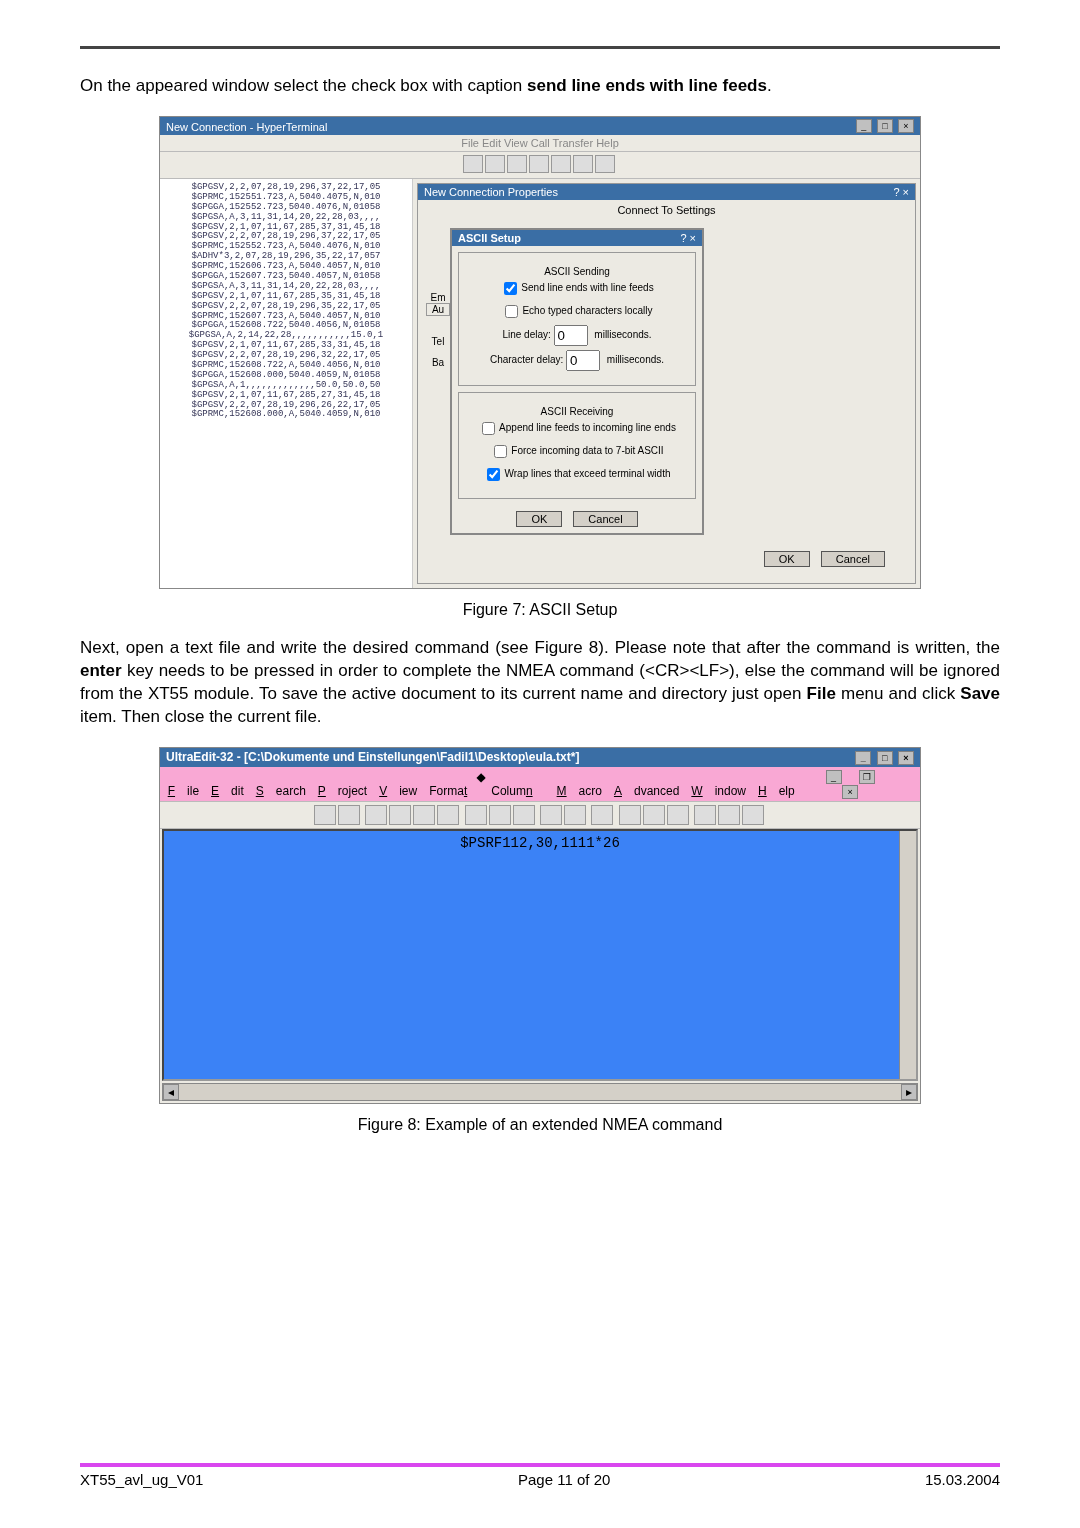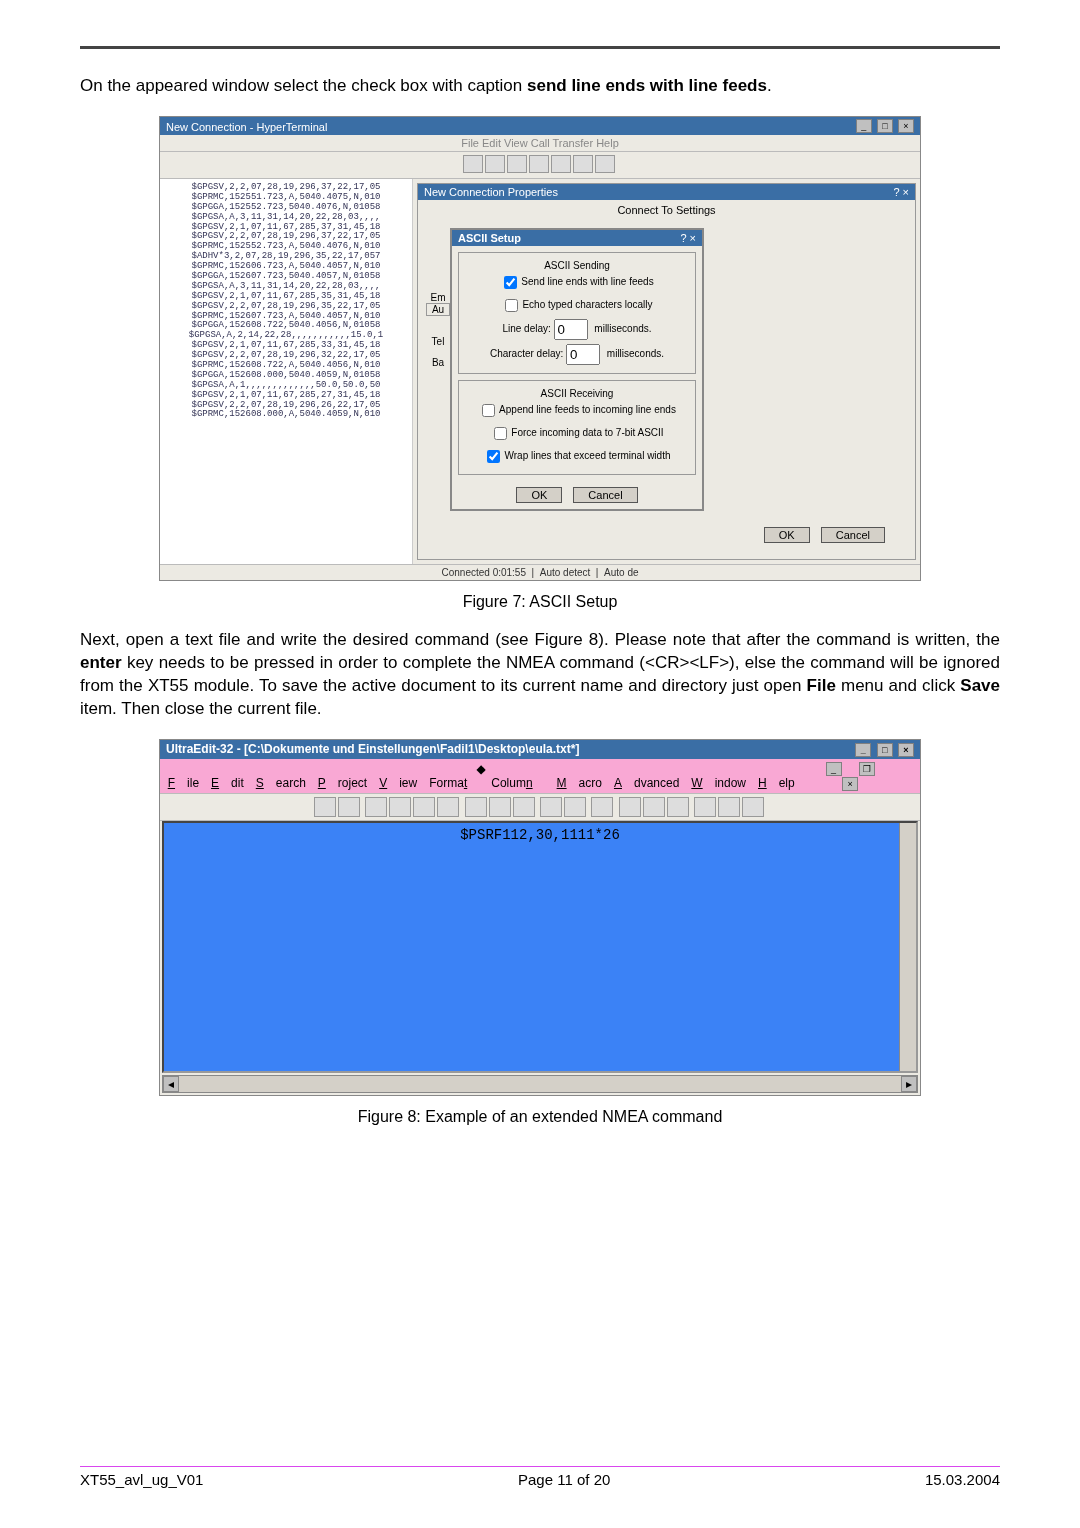--- a/index.html
+++ b/index.html
@@ -22,41 +22,41 @@
 .tool-bar{background:#eceae3;padding:3px 4px;border-bottom:1px solid #bbb}
 .tool-bar span{display:inline-block;width:18px;height:16px;border:1px solid #999;background:#ddd;margin-right:2px}
 .term-body{display:flex;background:#fff}
 .term-text{width:240px;padding:4px 6px;font-family:'Courier New',monospace;font-size:9px;color:#335;line-height:1.1;white-space:pre;border-right:1px solid #ccc}
 .prop-pane{flex:1;position:relative;background:#eceae3;padding:4px}
 .dlg{background:#eceae3;border:1px solid #999;margin:0;position:relative}
 .dlg-title{background:#3a6ea5;color:#fff;padding:2px 6px;display:flex;justify-content:space-between}
 .dlg-tabs{padding:4px 6px 0}
 .dlg-inner{background:#eceae3;padding:6px 8px 10px;position:relative}
 .ascii-dlg{border:2px solid #888;background:#eceae3;margin:6px 10px 10px 0;width:250px}
-.grp{border:1px solid #999;margin:6px;padding:6px}
+.grp{border:1px solid #999;margin:6px;padding:12px}
 .grp-title{font-size:10px;margin-top:-12px;background:#eceae3;display:inline-block;padding:0 3px}
 .chk{font-size:10px;padding:2px 0}
 .chk input{vertical-align:middle;margin-right:4px}
 .ok-row{text-align:center;padding:6px}
 .btn95{display:inline-block;border:1px solid #555;background:#d4d0c8;padding:1px 14px;font-size:11px;margin:0 4px}
 .status{border-top:1px solid #bbb;padding:2px 6px;font-size:10px;color:#333;background:#eceae3}
 
 .shot2{width:760px;margin:6px auto;border:1px solid #888;background:#eceae3;font-family:Tahoma,Arial;font-size:12px}
 .ue-title{background:#3a6ea5;color:#fff;padding:2px 6px;display:flex;justify-content:space-between;font-weight:700}
 .ue-menu{background:#f9a8d4;padding:2px 6px;display:flex;justify-content:space-between;align-items:center}
 .ue-menu span{margin-right:12px}
 .ue-toolbar{background:#eceae3;padding:3px 6px;border-top:1px solid #bbb;border-bottom:1px solid #bbb}
 .ue-toolbar span{display:inline-block;width:20px;height:18px;border:1px solid #999;background:#ddd;margin-right:2px;vertical-align:middle}
 .ue-tab{padding:2px 6px;border-top:1px solid #bbb}
 .ue-tabbtn{display:inline-block;background:#d4d0c8;border:1px solid #888;padding:1px 8px;font-size:11px}
 .ue-editor{background:#3b82f6;border:2px inset #999;margin:0 2px 2px;min-height:240px;font-family:'Courier New',monospace;font-size:14px;padding:4px;position:relative}
 .ue-scroll{position:absolute;right:0;top:0;bottom:0;width:16px;background:#d4d0c8;border-left:1px solid #888}
 .ue-status{background:#eceae3;padding:2px 6px;border-top:1px solid #bbb;font-size:11px;display:flex;justify-content:space-between}
 
-.footer{position:absolute;bottom:40px;left:80px;right:80px;border-top:1px solid #d946ef;padding-top:4px;display:flex;justify-content:space-between;font-size:15px}
+.footer{position:absolute;bottom:40px;left:80px;right:80px;border-top:4px solid #d946ef;padding-top:4px;display:flex;justify-content:space-between;font-size:15px}
 .u{text-decoration:underline}
 </style>
 </head>
 <body>
 
 <div class="page">
 
   <div class="header">
   </div>
   <hr class="sep">
@@ -144,23 +144,20 @@
                </div>
               </div>
               <div class="ok-row" style="text-align:right;padding-right:18px">
                 <span class="btn95">OK</span>
                 <span class="btn95">Cancel</span>
               </div>
             </div>
           </div>
         </div>
       </div>
-      <div class="status">
-        <span>Connected 0:01:55</span>&nbsp;&nbsp;|&nbsp;&nbsp;<span>Auto detect</span>&nbsp;&nbsp;|&nbsp;&nbsp;<span>Auto de</span>
-      </div>
     </div>
     <div class="caption">Figure 7: ASCII Setup</div>
   </div>
 
   <div class="body-text">
     Next, open a text file and write the desired command (see Figure 8). Please note that after the command is written, the <b>enter</b> key needs to be pressed in order to complete the NMEA command (&lt;CR&gt;&lt;LF&gt;), else the command will be ignored from the XT55 module. To save the active document to its current name and directory just open <b>File</b> menu and click <b>Save</b> item. Then close the current file.
   </div>
 
   <div class="figure-wrap">
     <div class="shot2">

